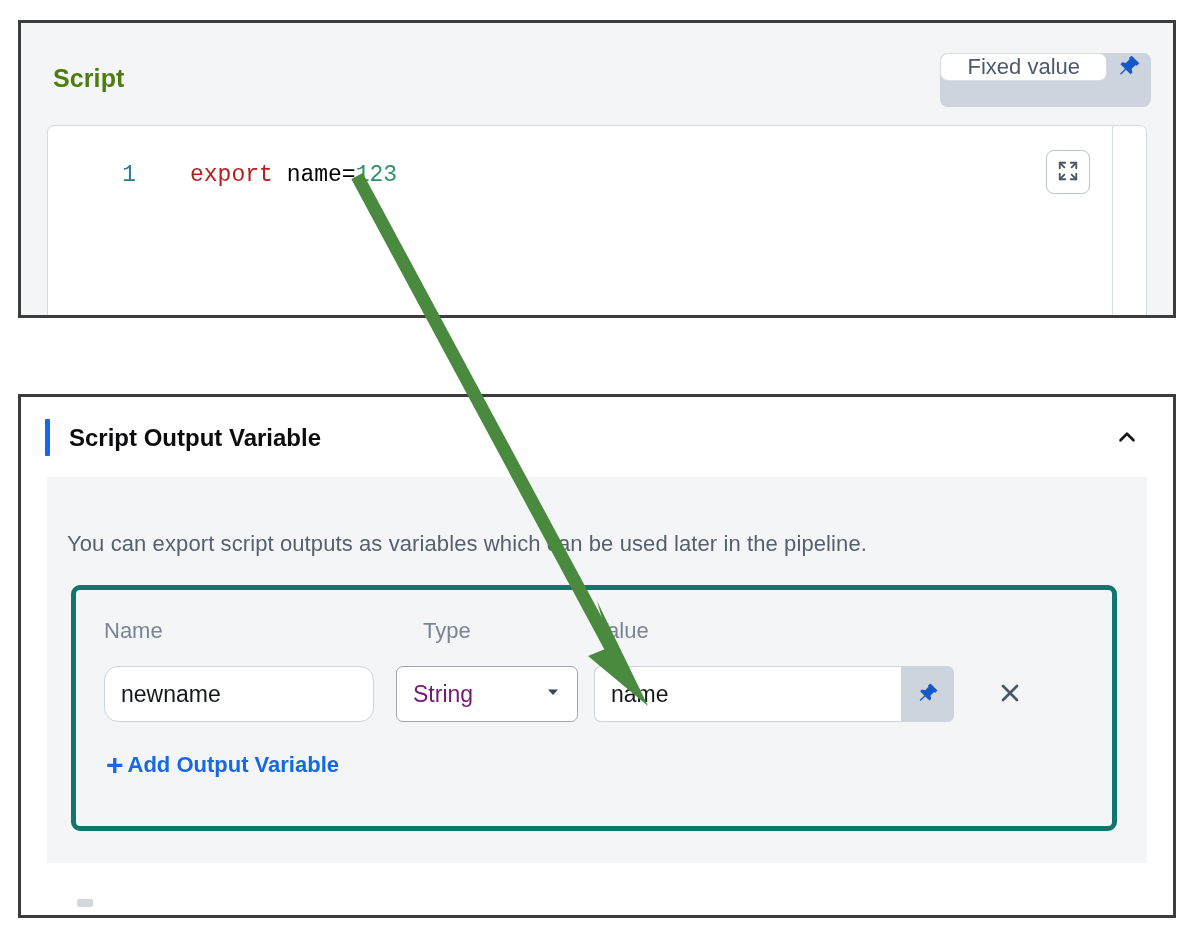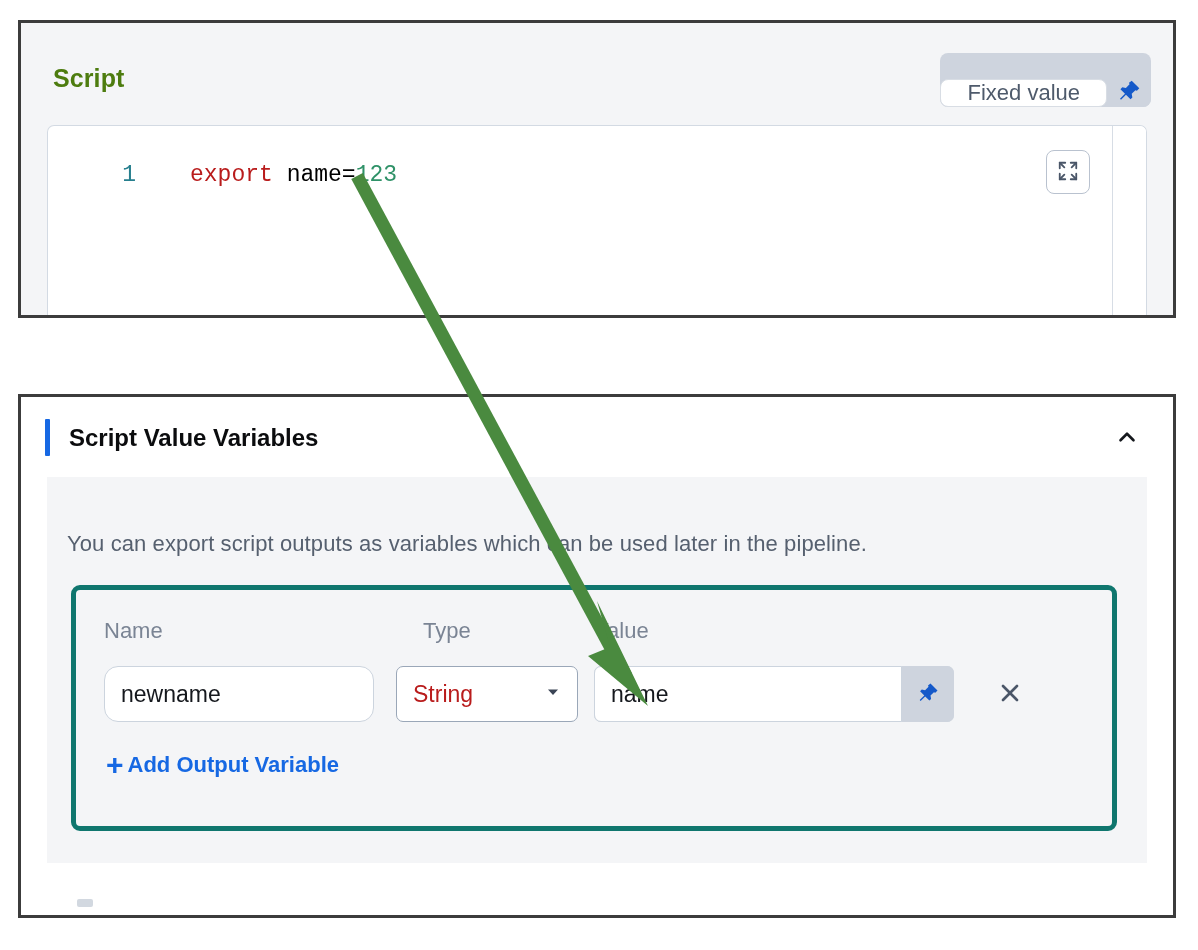--- a/index.html
+++ b/index.html
@@ -49,21 +49,21 @@
     color: #4d7c0f;
     letter-spacing: 0.1px;
   }
   .fixed-value-wrap {
     position: absolute;
     right: 22px;
     top: 57px;
     transform: translateY(-50%);
     height: 54px;
     display: flex;
-    align-items: flex-end;
+    align-items: flex-start;
     background: #ced4de;
     border-radius: 8px;
   }
   .fixed-value-btn {
     background: #ffffff;
     border: 1px solid #d8dde4;
     border-radius: 8px;
     padding: 0 26px;
     display: flex;
     align-items: center;
@@ -276,21 +276,21 @@
     border: 1px solid #9aa7b8;
     border-radius: 7px;
     display: flex;
     align-items: center;
     justify-content: space-between;
     padding: 0 16px;
     cursor: pointer;
   }
   .select-type span.sel-text {
     font-size: 23px;
-    color: #b91c1c;
+    color: #701a75;
   }
 
   .value-group {
     position: absolute;
     left: 518px;
     width: 360px;
     height: 56px;
     display: flex;
     background: #ced4de;
     border-radius: 7px;
@@ -423,21 +423,21 @@
       </button>
 
       <div class="editor-side"></div>
     </div>
   </div>
 
   <div class="sov-panel">
 
     <div class="sov-header">
       <div class="sov-accent"></div>
-      <div class="sov-title">Script Value Variables</div>
+      <div class="sov-title">Script Output Variable</div>
       <button class="chevron-btn">
         <span>
           <svg width="26" height="26" viewBox="0 0 24 24" fill="none" stroke="#15181d" stroke-width="2.4" stroke-linecap="round" stroke-linejoin="round">
             <polyline points="6,15 12,9 18,15"></polyline>
           </svg>
         </span>
       </button>
     </div>
 
     <div class="sov-body">

